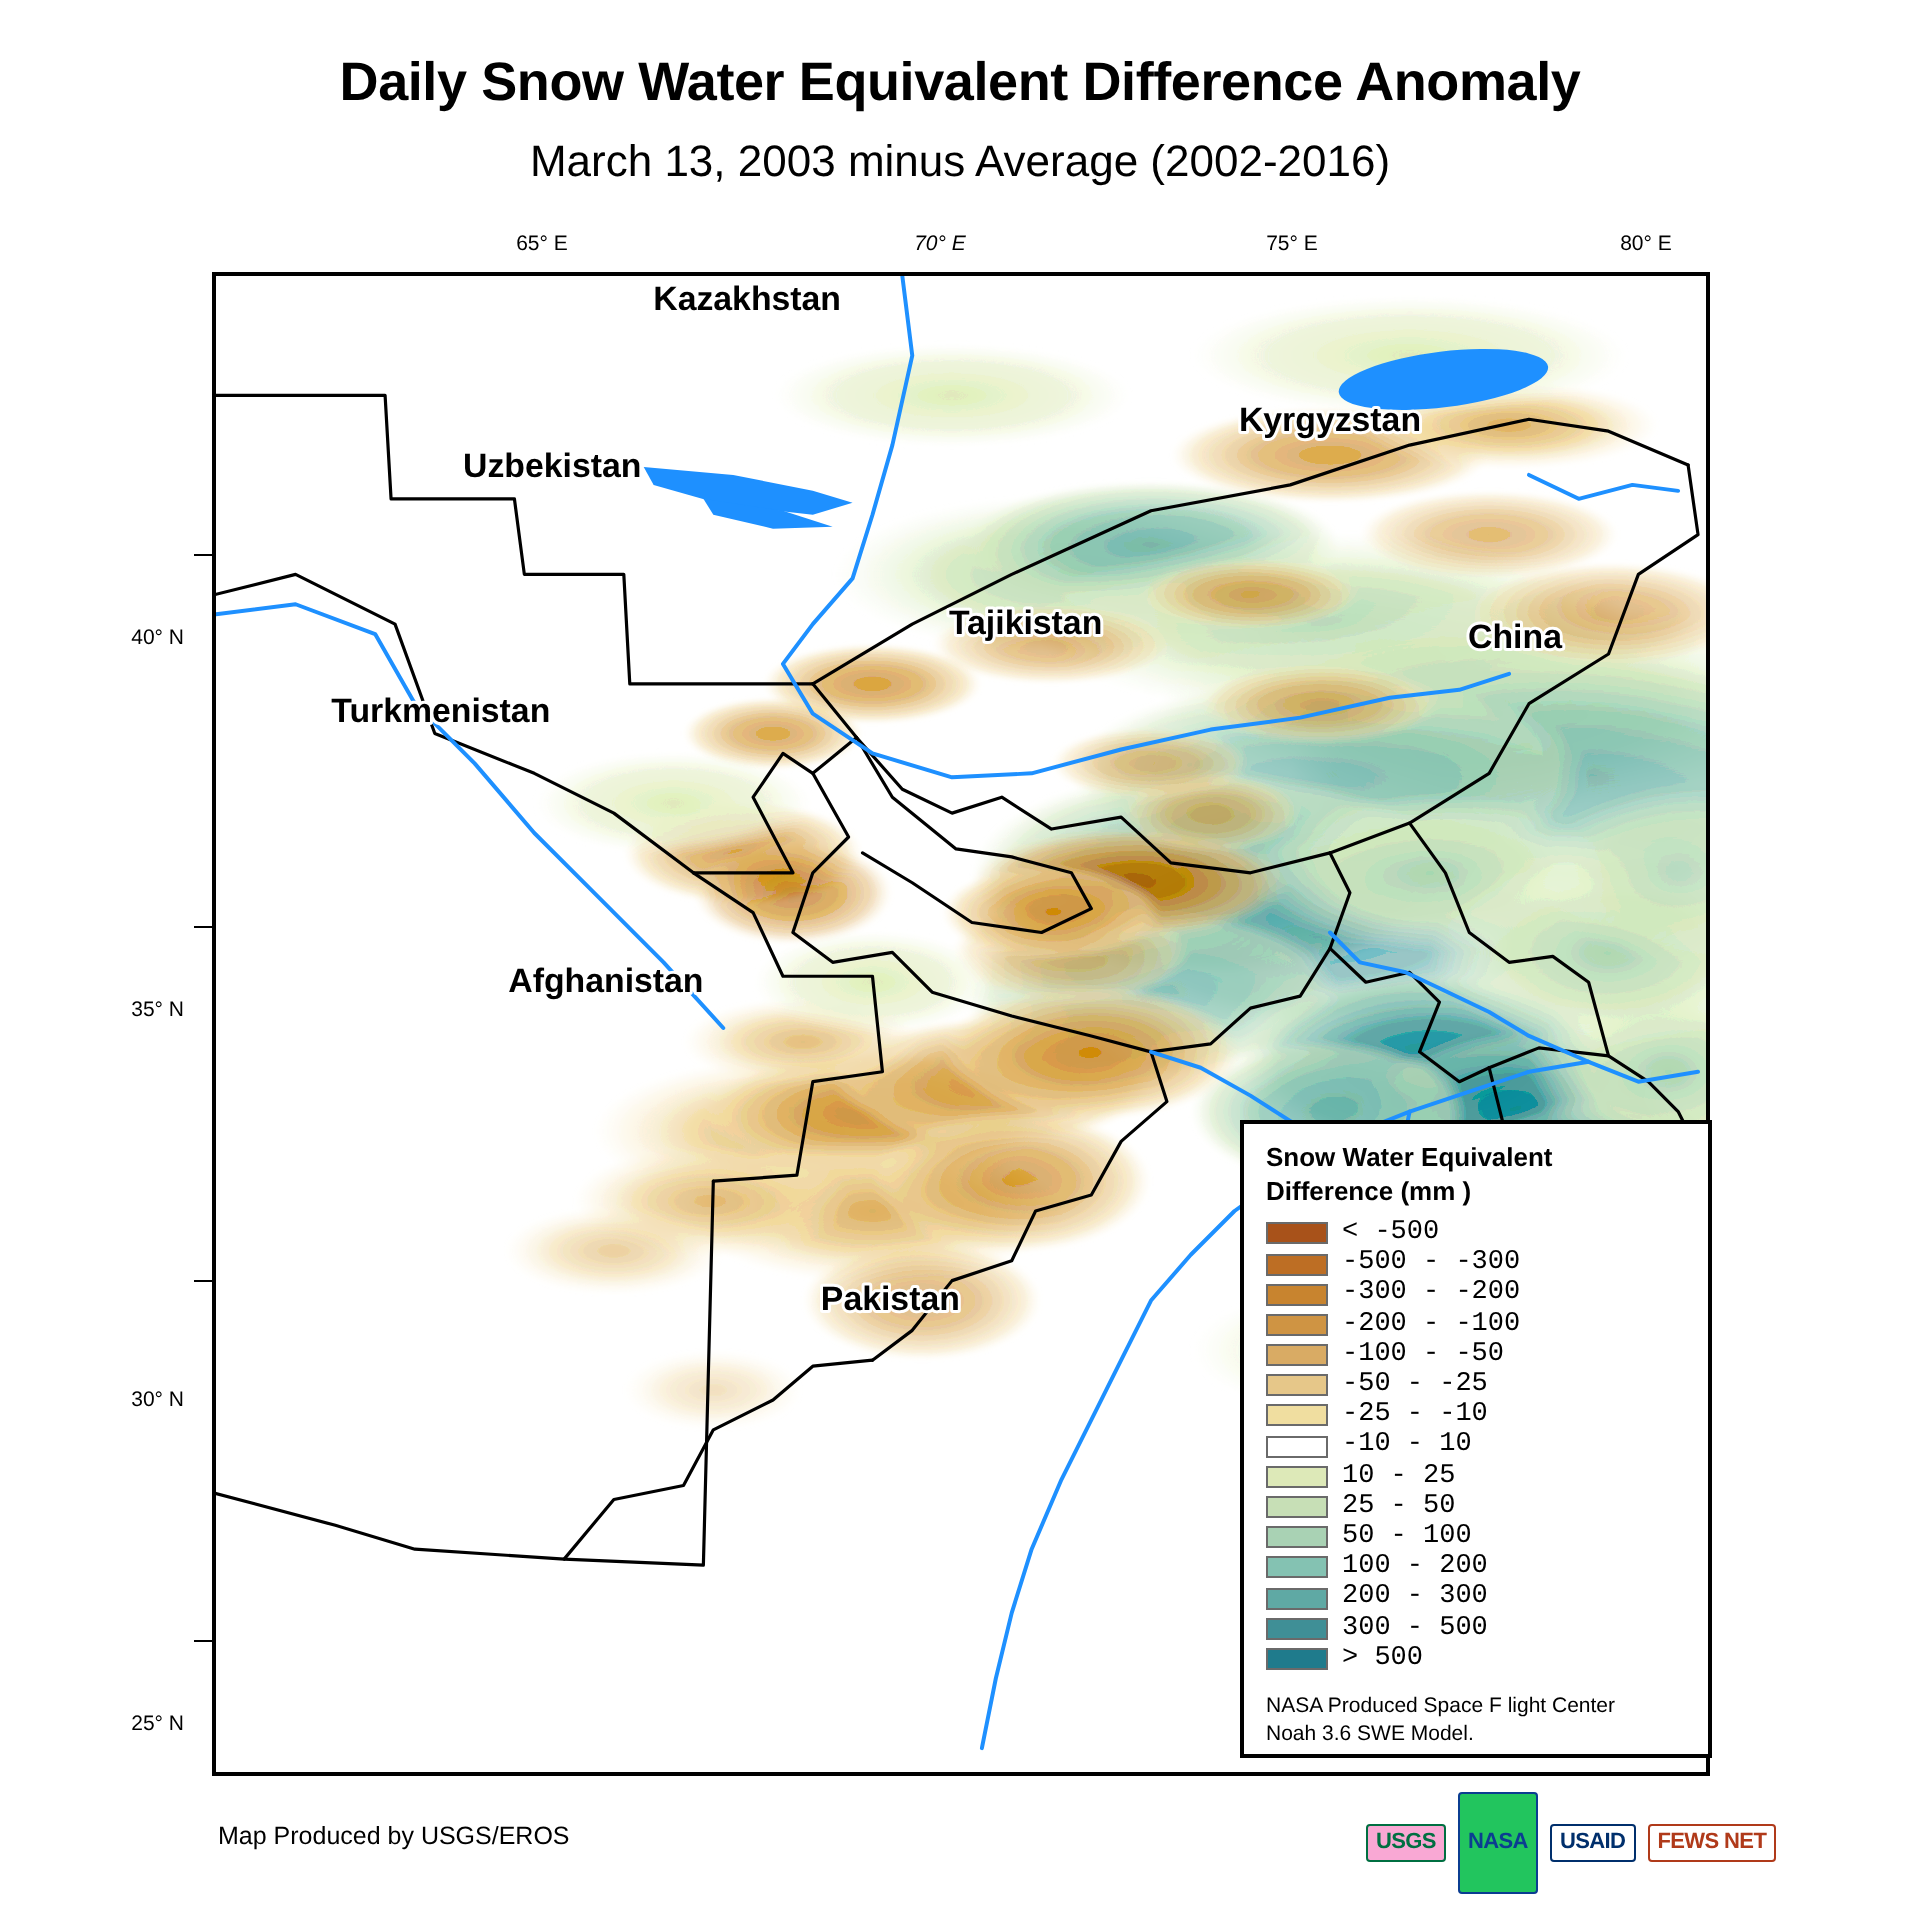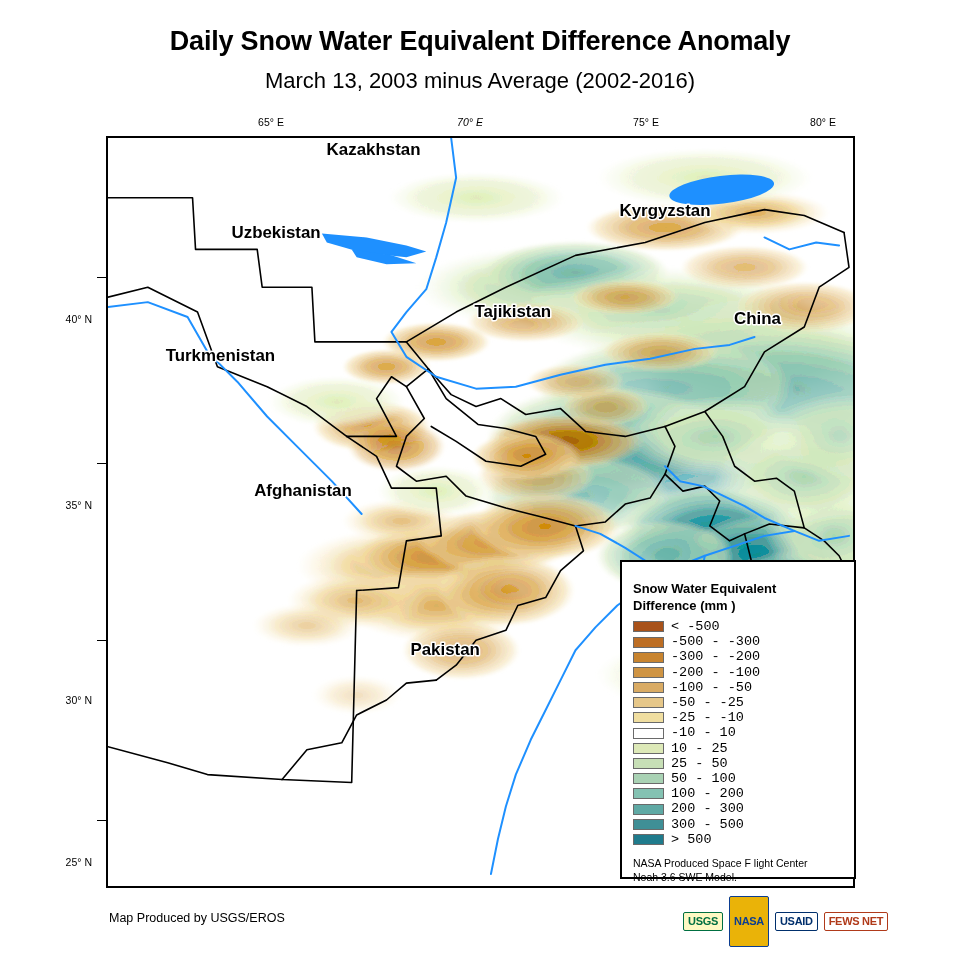--- a/index.html
+++ b/index.html
@@ -17,21 +17,21 @@
   #map-canvas{position:absolute;left:0;top:0;width:100%;height:100%;}
 
   
   .tick-lon{position:absolute;width:1px;height:9px;background:#000;top:136px;}
   .tick-lat{position:absolute;height:1px;width:9px;background:#000;left:97px;}
   .lbl-lon{position:absolute;font-size:10.5px;top:116px;transform:translateX(-50%);white-space:nowrap;}
   .lbl-lat{position:absolute;font-size:10.5px;left:92px;transform:translate(-100%,-50%);white-space:nowrap;margin-top:42px;}
 
   
   #legend{position:absolute;left:620px;top:560px;width:236px;height:319px;
-          background:#fff;border:2px solid #000;box-sizing:border-box;padding:19px 0 0 11px;}
+          background:#fff;border:2px solid #000;box-sizing:border-box;padding:9px 0 0 11px;}
   #legend-title{font-size:13px;font-weight:bold;line-height:1.28;margin-bottom:5px;width:210px;}
   .legend-row{display:flex;align-items:center;height:15.2px;}
   .swatch{width:31px;height:11px;border:1px solid #6a6a6a;box-sizing:border-box;flex:0 0 auto;}
   .legend-label{font-size:13.5px;margin-left:7px;line-height:1;white-space:nowrap;font-family:Liberation Mono, monospace;}
   #legend-source{font-size:10.5px;line-height:1.35;margin-top:9px;width:215px;}
 
   
   #footer-credit{position:absolute;left:109px;top:911px;font-size:12.5px;}
   #logo-strip{position:absolute;left:683px;top:908px;display:flex;align-items:center;gap:6px;height:26px;}
 
@@ -320,17 +320,17 @@
       </div>
     </div>
   <div id="legend-source">
     <div>NASA Produced Space F light Center</div>
     <div>Noah 3.6 SWE  Model.</div>
   </div>
 </div>
 
 <div id="footer-credit">Map Produced by USGS/EROS</div>
 <div id="logo-strip">
-    <div style="display: flex; align-items: center; justify-content: center; height: 17px; padding: 0px 4px; border-radius: 2px; font-size: 11px; font-weight: bold; letter-spacing: -0.3px; color: rgb(0, 111, 65); border: 1px solid rgb(0, 111, 65); background: #fef9c3; white-space: nowrap;">USGS</div>
-    <div style="display: flex; align-items: center; justify-content: center; height: 17px; padding: 16px 4px; border-radius: 2px; font-size: 11px; font-weight: bold; letter-spacing: -0.3px; color: rgb(11, 61, 145); border: 1px solid rgb(11, 61, 145); background: #eab308; white-space: nowrap;">NASA</div>
+    <div style="display: flex; align-items: center; justify-content: center; height: 17px; padding: 0px 4px; border-radius: 2px; font-size: 11px; font-weight: bold; letter-spacing: -0.3px; color: rgb(0, 111, 65); border: 1px solid rgb(0, 111, 65); background: #f9a8d4; white-space: nowrap;">USGS</div>
+    <div style="display: flex; align-items: center; justify-content: center; height: 17px; padding: 16px 4px; border-radius: 2px; font-size: 11px; font-weight: bold; letter-spacing: -0.3px; color: rgb(11, 61, 145); border: 1px solid rgb(11, 61, 145); background: #22c55e; white-space: nowrap;">NASA</div>
     <div style="display: flex; align-items: center; justify-content: center; height: 17px; padding: 0px 4px; border-radius: 2px; font-size: 11px; font-weight: bold; letter-spacing: -0.3px; color: rgb(0, 47, 108); border: 1px solid rgb(0, 47, 108); background: rgb(255, 255, 255); white-space: nowrap;">USAID</div>
     <div style="display: flex; align-items: center; justify-content: center; height: 17px; padding: 0px 4px; border-radius: 2px; font-size: 11px; font-weight: bold; letter-spacing: -0.3px; color: rgb(176, 58, 26); border: 1px solid rgb(176, 58, 26); background: rgb(255, 255, 255); white-space: nowrap;">FEWS NET</div>
   </div>
 
 </body></html>

